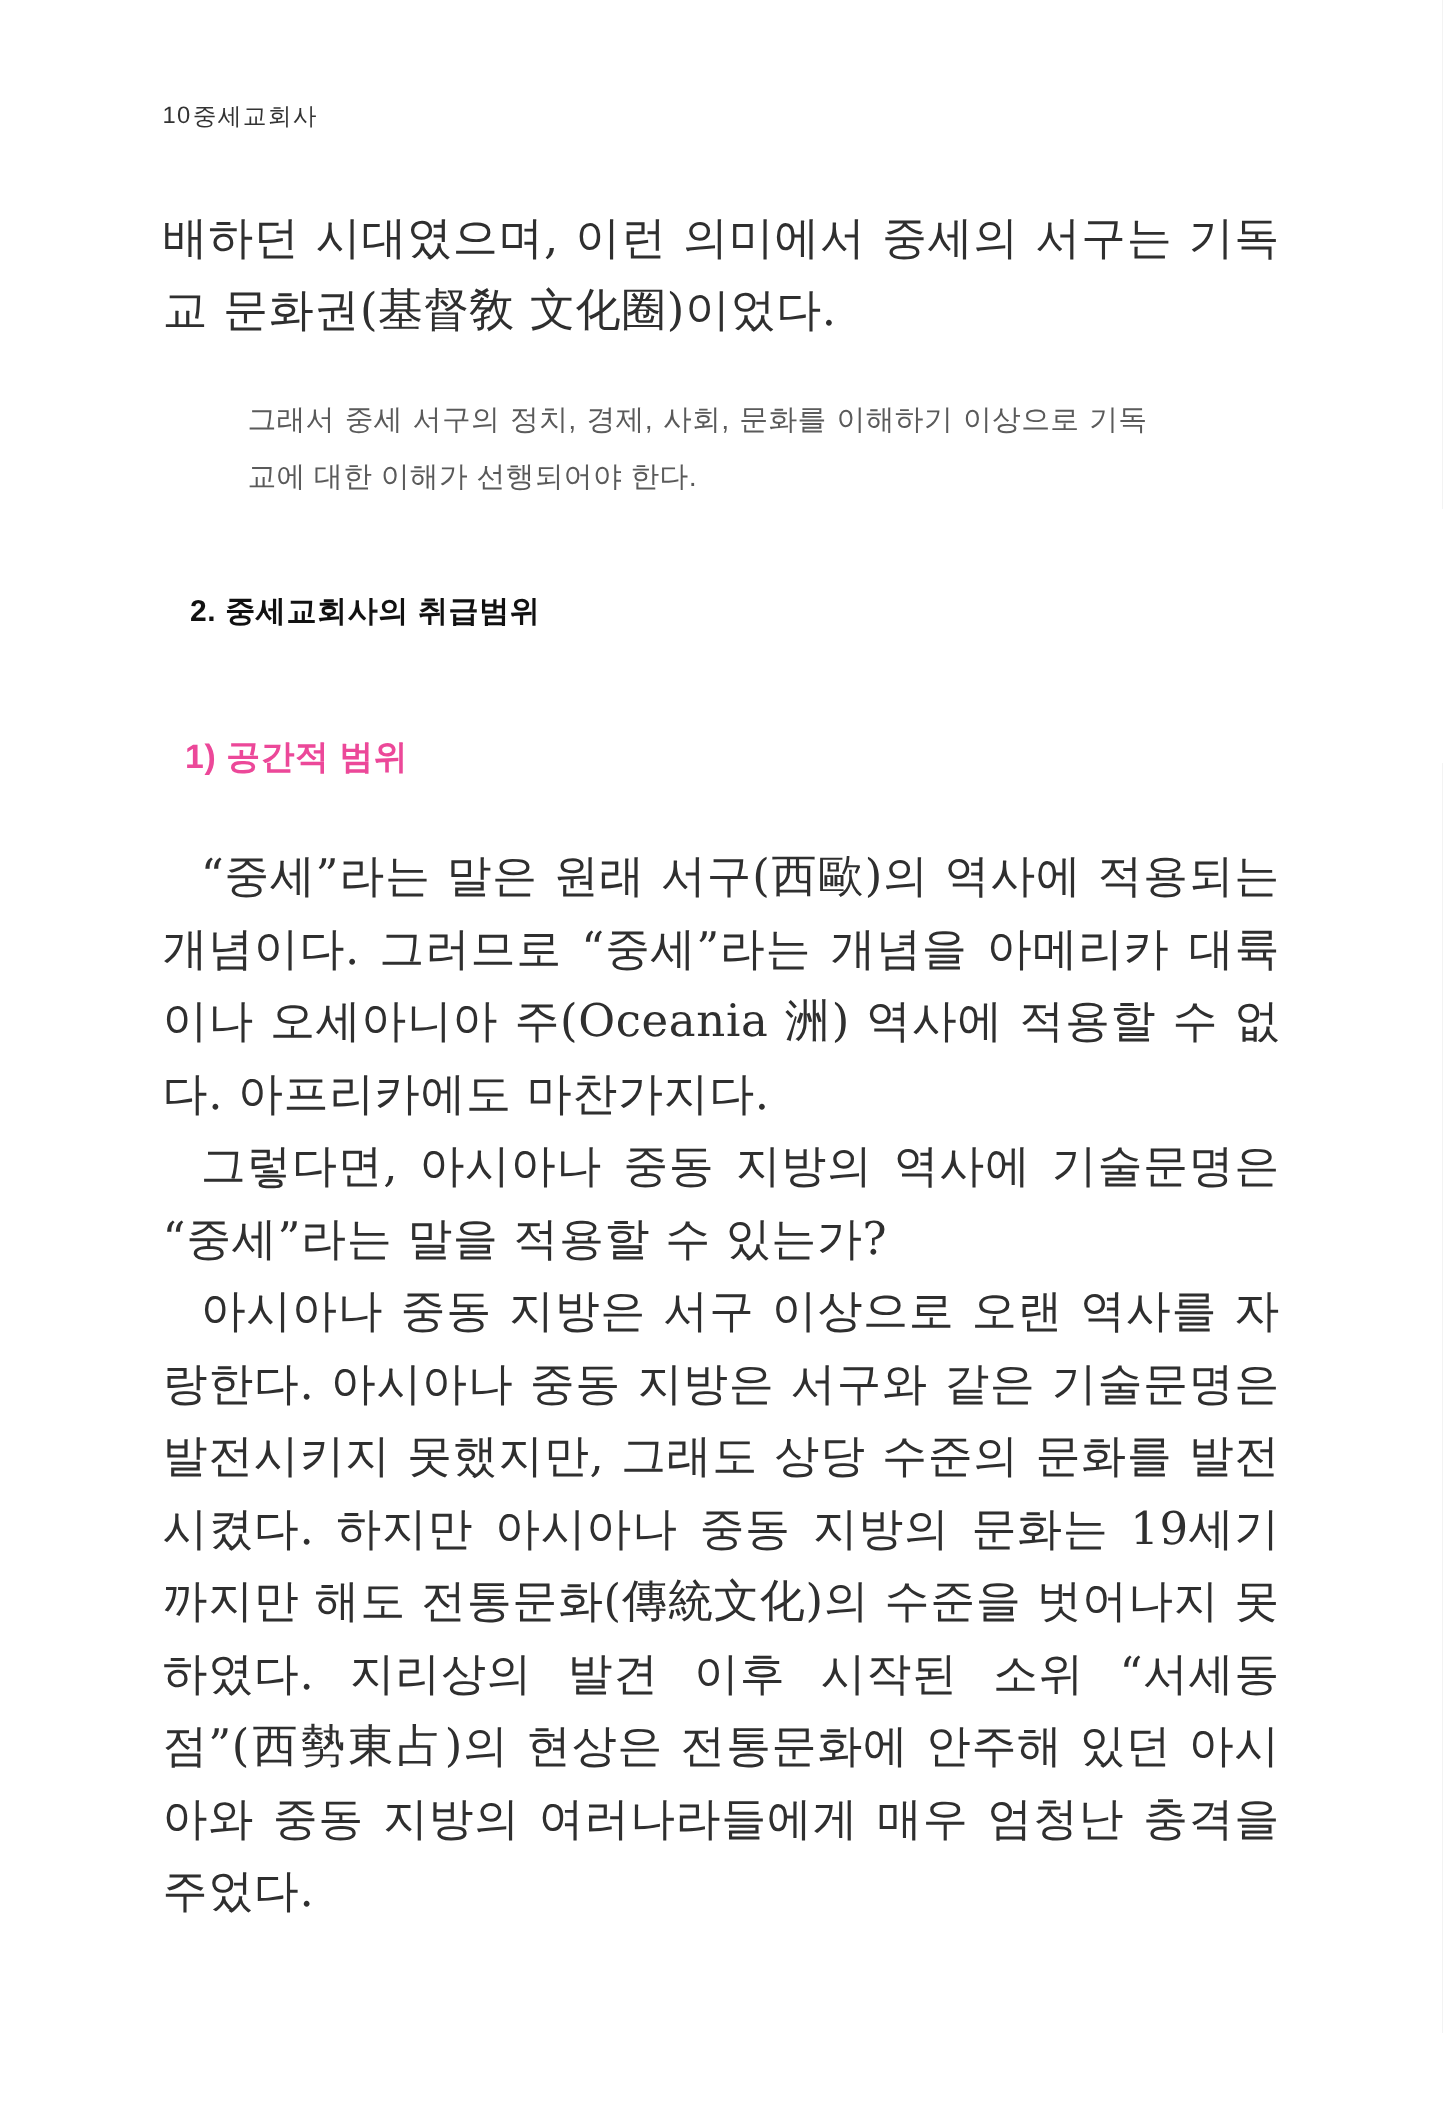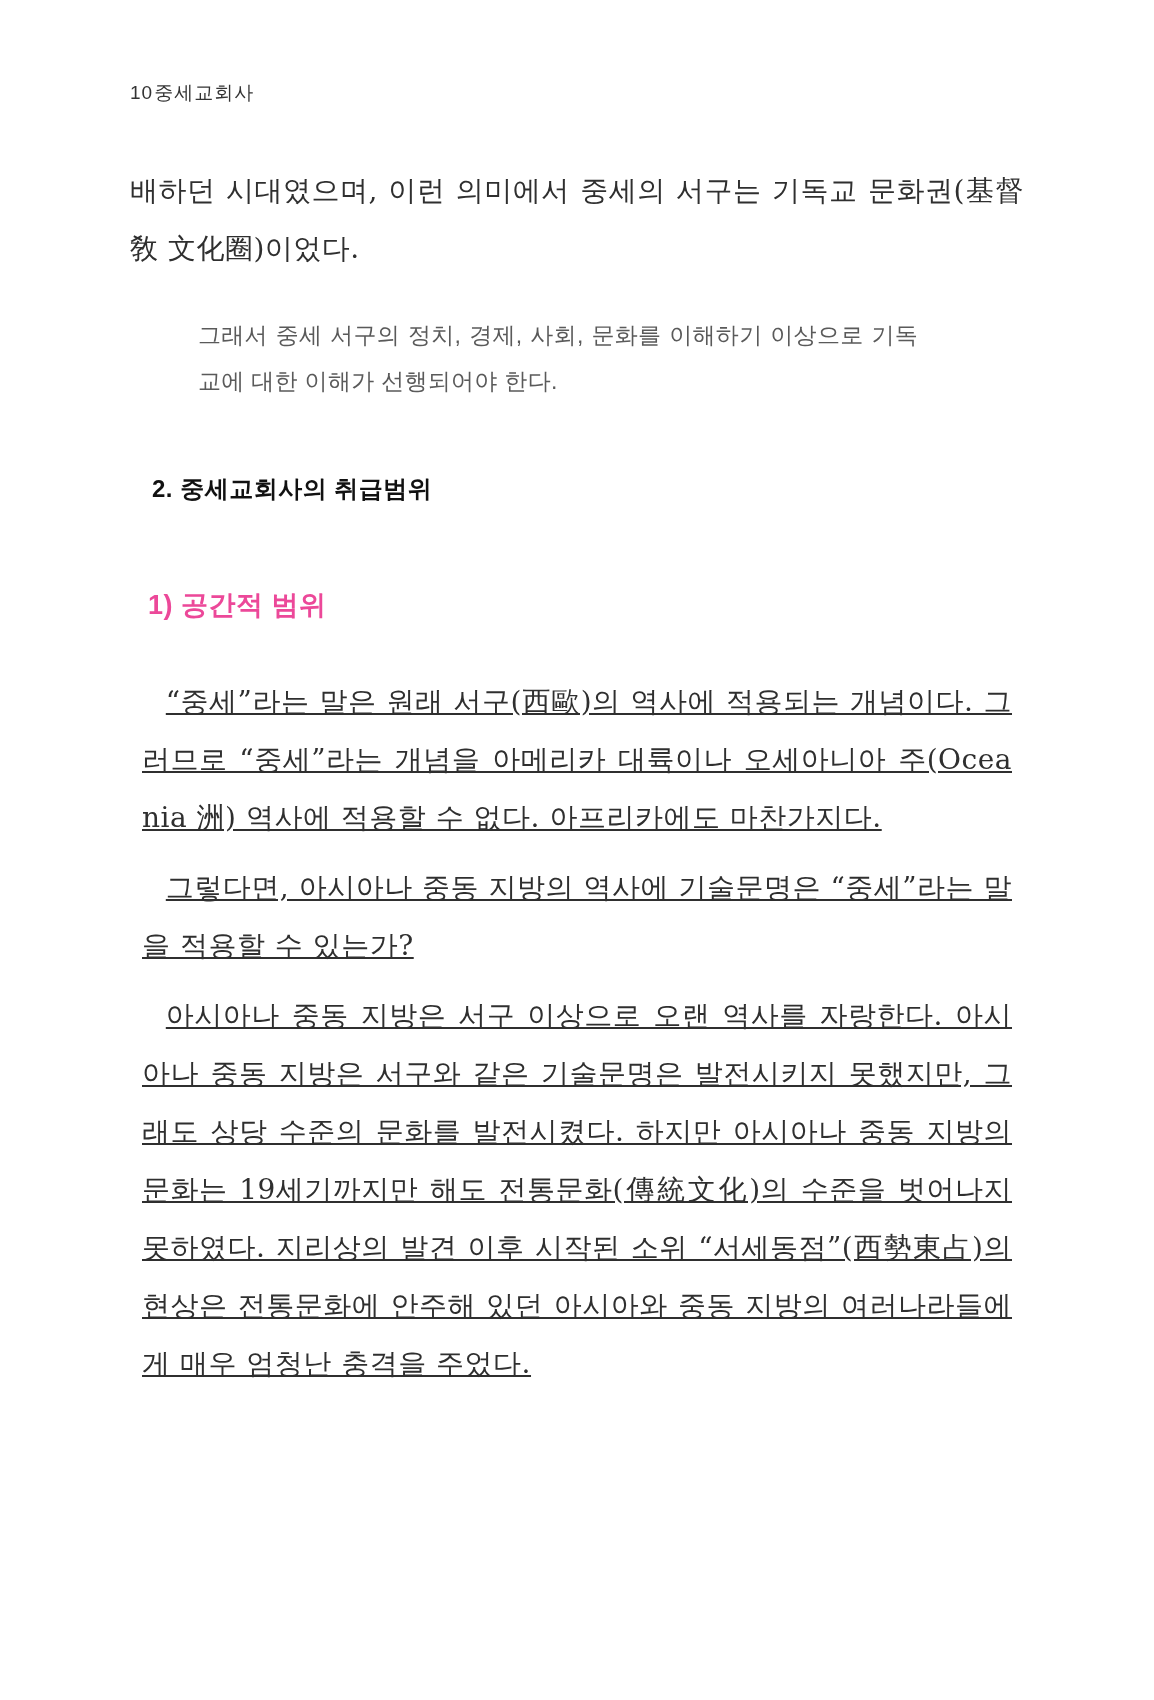--- a/index.html
+++ b/index.html
@@ -20,21 +20,21 @@
     align-items: center;
     gap: 1px;
     font-family: "Liberation Sans", "DejaVu Sans", sans-serif;
     font-size: 19px;
     color: #333333;
     margin-bottom: 56px;
   }
   .running-head .pageno { letter-spacing: 1px; }
   .running-head .title { letter-spacing: 1px; }
   .body-serif {
-    font-size: 28px;
+    font-size: 36px;
     line-height: 58px;
     text-align: justify;
     word-break: break-all;
     letter-spacing: 0.5px;
   }
   .intro { margin-top: 0; }
   .quote-block {
     margin-top: 34px;
     margin-left: 68px;
     margin-right: 106px;
@@ -59,21 +59,21 @@
   .subsection-heading {
     margin-top: 82px;
     margin-left: 18px;
     font-family: "Liberation Sans", "DejaVu Sans", sans-serif;
     font-weight: 600;
     font-size: 27px;
     color: #ec4899;
     letter-spacing: 0.5px;
   }
   .body-text { margin-top: 50px; }
-  .body-text p { text-indent: 0.85em; margin: 12px; text-decoration: underline; }
+  .body-text p { text-indent: 0.85em; margin: 0; }
 </style>
 </head>
 <body>
 
 <div class="page">
 
   <div class="running-head">
     <span class="pageno">10</span>
     <span class="title">중세교회사</span>
   </div>

